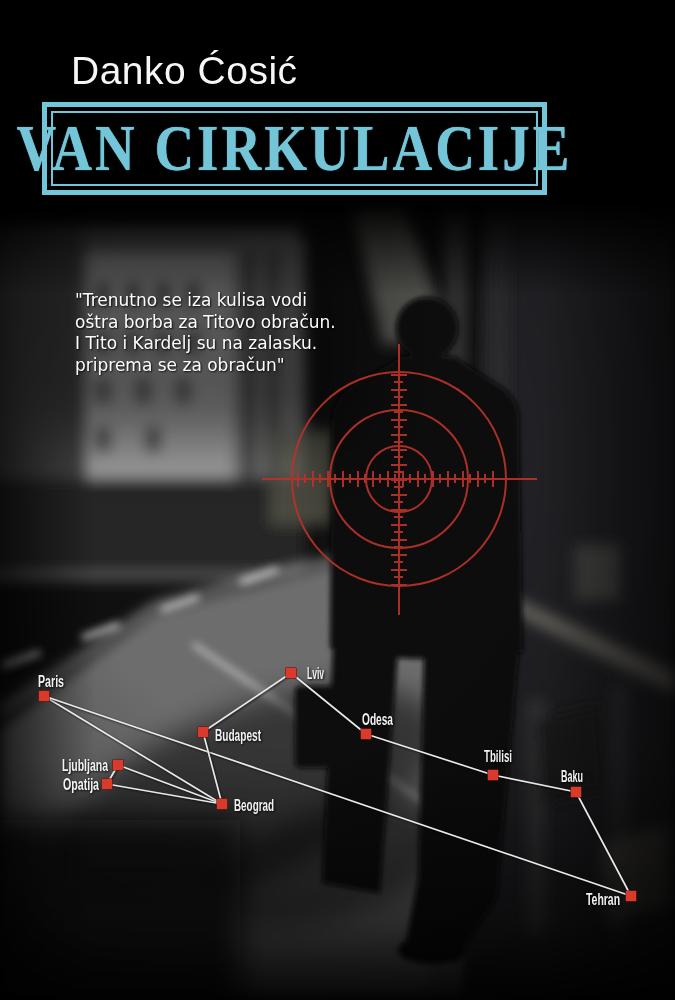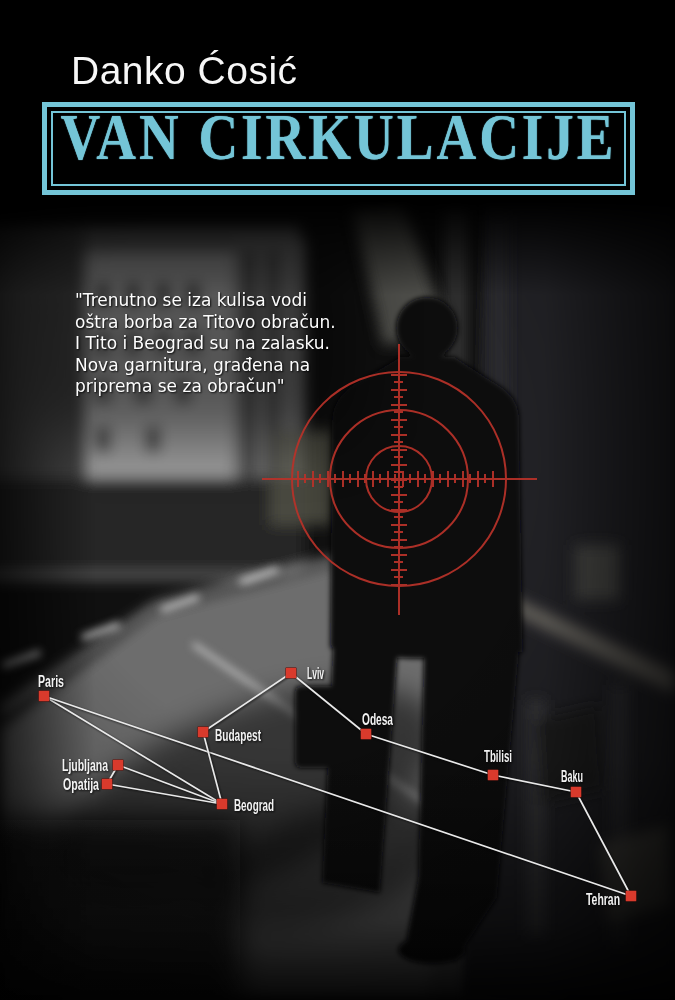--- a/index.html
+++ b/index.html
@@ -16,22 +16,22 @@
   .vig-right{z-index:1;background:linear-gradient(270deg,rgba(0,0,0,.55) 0px,rgba(0,0,0,0) 130px);}
   .vig-global{z-index:1;background:radial-gradient(ellipse 78% 62% at 42% 46%,rgba(0,0,0,0) 45%,rgba(0,0,0,.42) 100%);}
   .vig-textarea{z-index:1;position:absolute;left:30px;top:240px;width:330px;height:200px;
                 background:rgba(0,0,0,.45);filter:blur(28px);border-radius:40px;}
 
   
   .author{position:absolute;left:71px;top:37px;z-index:4;color:#f7f7f7;
           font-size:39px;letter-spacing:.5px;margin-top:12px;}
 
   
-  .stamp{position:absolute;left:42px;top:102px;width:593px;height:93px;z-index:4;
-         border:5px solid var(--title-blue);display:flex;justify-content:center;}
+  .stamp{position:absolute;left:42px;top:102px;width:505px;height:93px;z-index:4;
+         border:5px solid var(--title-blue);display:flex;align-items:center;justify-content:center;}
   .stamp::before{content:"";position:absolute;inset:4px;border:2px solid var(--title-blue);}
   .stamp-text{color:var(--title-blue);font-family:"Liberation Serif",serif;font-weight:bold;
               font-size:55px;letter-spacing:3px;transform:scaleY(1.18);white-space:nowrap;
               text-shadow:0 0 1px var(--title-blue);}
 
   
   .quote{position:absolute;left:75px;top:290px;z-index:4;color:#fdfdfd;
          font-family:"DejaVu Sans",sans-serif;font-size:17px;line-height:21.5px;
          text-shadow:1px 1px 2px rgba(0,0,0,.9);}
 
@@ -158,22 +158,21 @@
 
   <div class="author">Danko Ćosić</div>
 
   <div class="stamp">
     <div class="stamp-text">VAN CIRKULACIJE</div>
   </div>
 
   <div class="quote">
     <div>"Trenutno se iza kulisa vodi</div>
     <div>oštra borba za Titovo obračun.</div>
-    <div>I Tito i Beograd su na zalasku.</div>
-    <div>Nova garnitura, građena na</div>
+    <div>I Tito i Kardelj su na zalasku.</div>
     <div>priprema se za obračun"</div>
   </div>
 
   <svg id="net" class="net-svg" width="675" height="1000" viewBox="0 0 675 1000">
       <g>
         <line x1="44" y1="696" x2="222" y2="804" stroke="#e9e9e9" stroke-width="1.7" style="filter: drop-shadow(rgba(0, 0, 0, 0.7) 1px 1px 1px);"></line>
         <line x1="44" y1="696" x2="631" y2="896" stroke="#e9e9e9" stroke-width="1.7" style="filter: drop-shadow(rgba(0, 0, 0, 0.7) 1px 1px 1px);"></line>
         <line x1="118" y1="765" x2="107" y2="784" stroke="#e9e9e9" stroke-width="1.7" style="filter: drop-shadow(rgba(0, 0, 0, 0.7) 1px 1px 1px);"></line>
         <line x1="118" y1="765" x2="222" y2="804" stroke="#e9e9e9" stroke-width="1.7" style="filter: drop-shadow(rgba(0, 0, 0, 0.7) 1px 1px 1px);"></line>
         <line x1="107" y1="784" x2="222" y2="804" stroke="#e9e9e9" stroke-width="1.7" style="filter: drop-shadow(rgba(0, 0, 0, 0.7) 1px 1px 1px);"></line>

